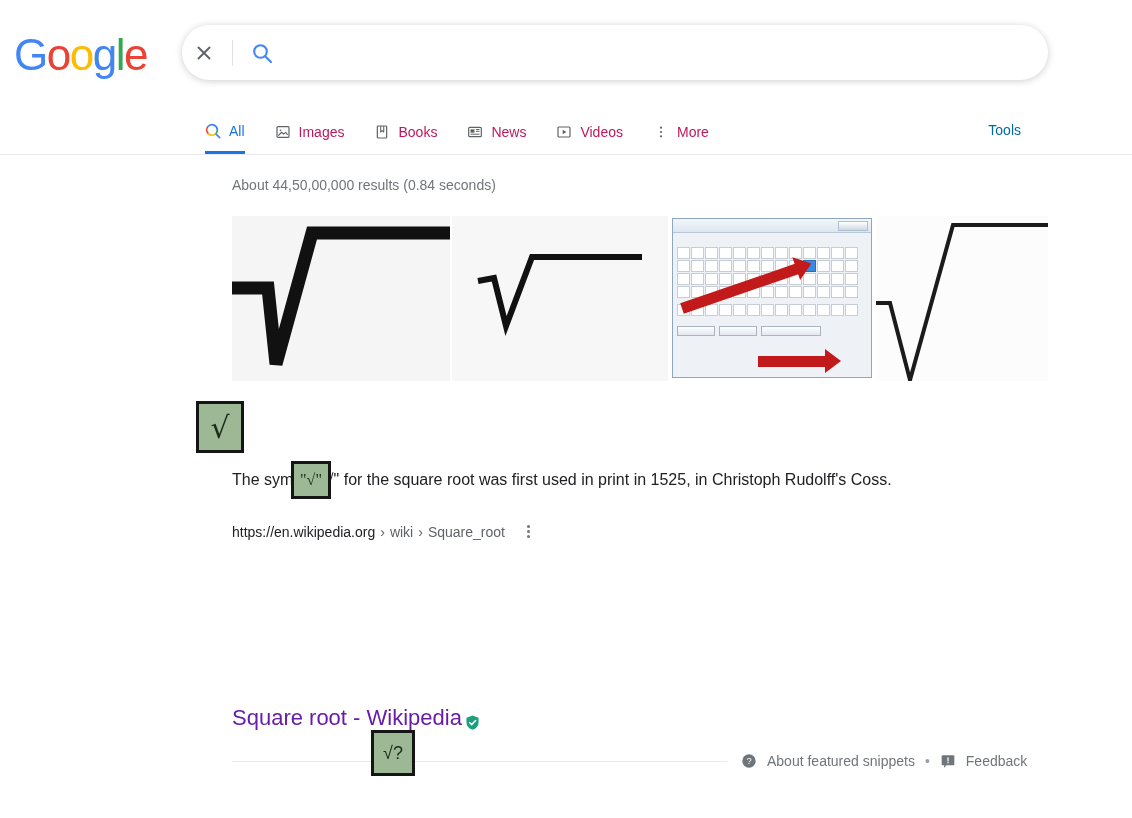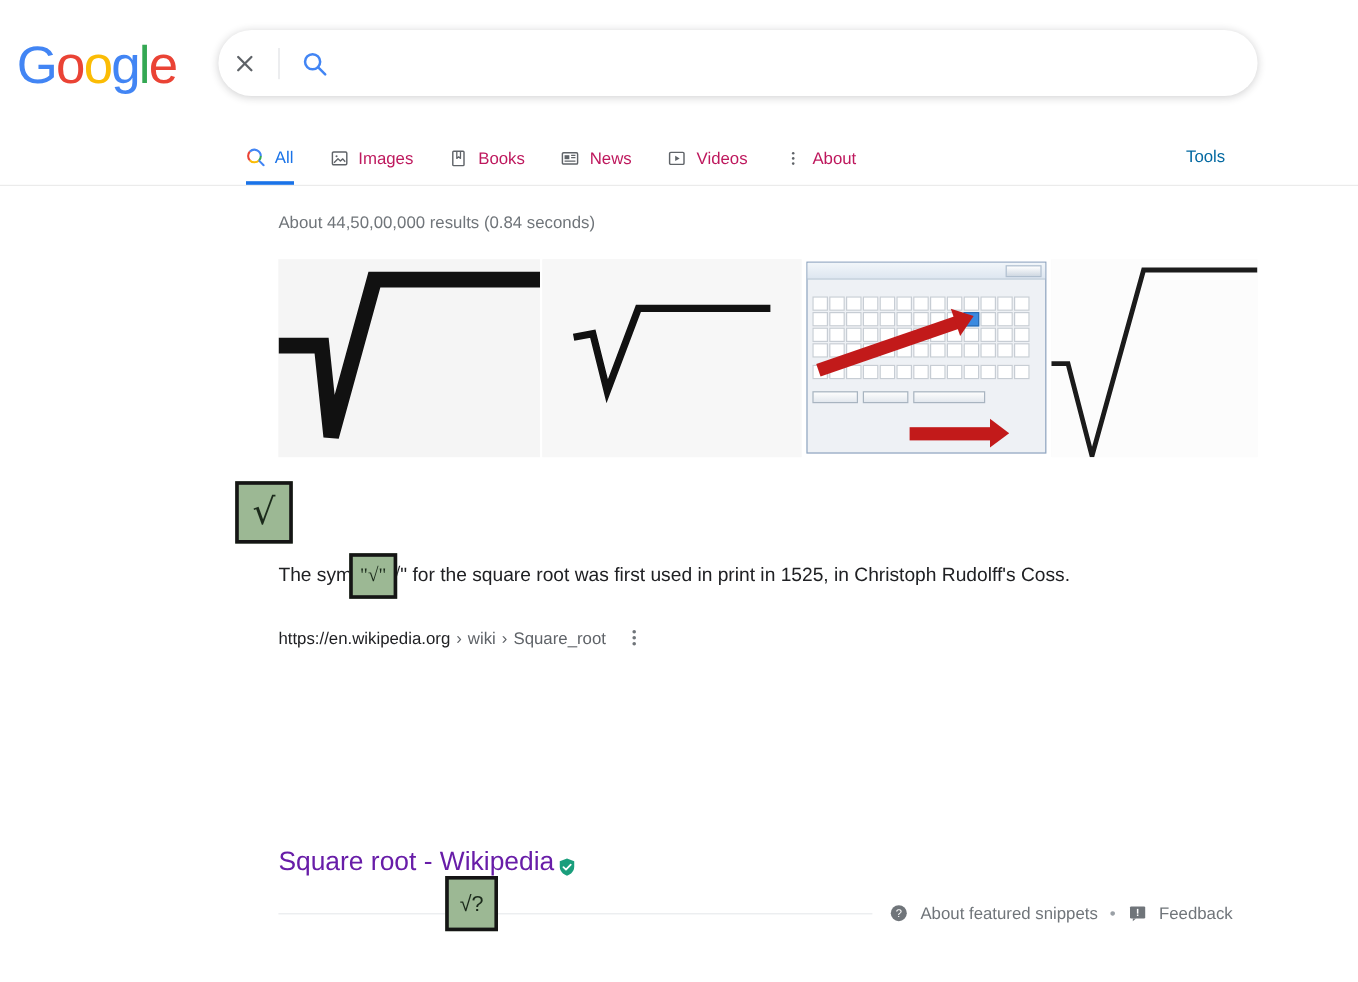--- a/index.html
+++ b/index.html
@@ -413,21 +413,21 @@
       </div>
 
       <div class="navtab">
         <span class="nt-icon">
           <svg width="16" height="16" viewBox="0 0 24 24">
             <circle cx="12" cy="5.5" r="1.6" fill="#5f6368"></circle>
             <circle cx="12" cy="12" r="1.6" fill="#5f6368"></circle>
             <circle cx="12" cy="18.5" r="1.6" fill="#5f6368"></circle>
           </svg>
         </span>
-        <span>About</span>
+        <span>More</span>
       </div>
 
     </div>
     <div class="tools-btn">Tools</div>
   </div>
 </div>
 
 <div class="main">
 
   <div class="result-stats">About 44,50,00,000 results (0.84 seconds)</div>

